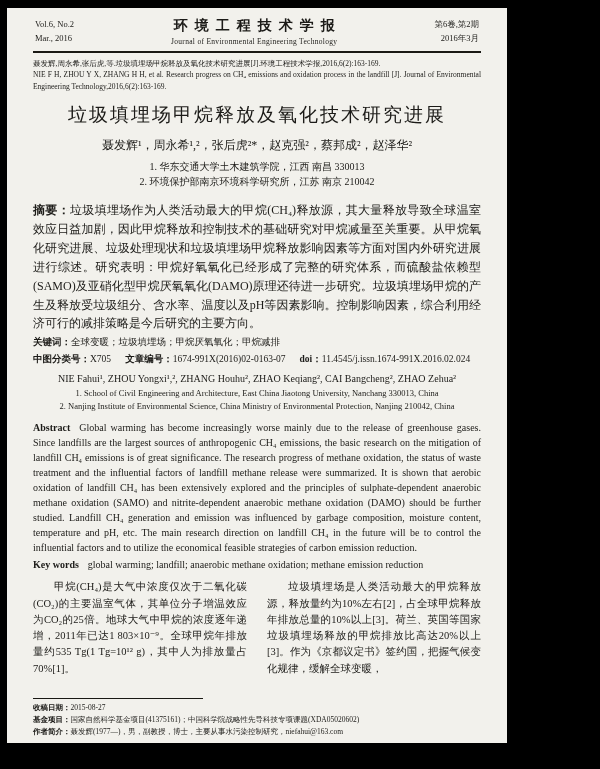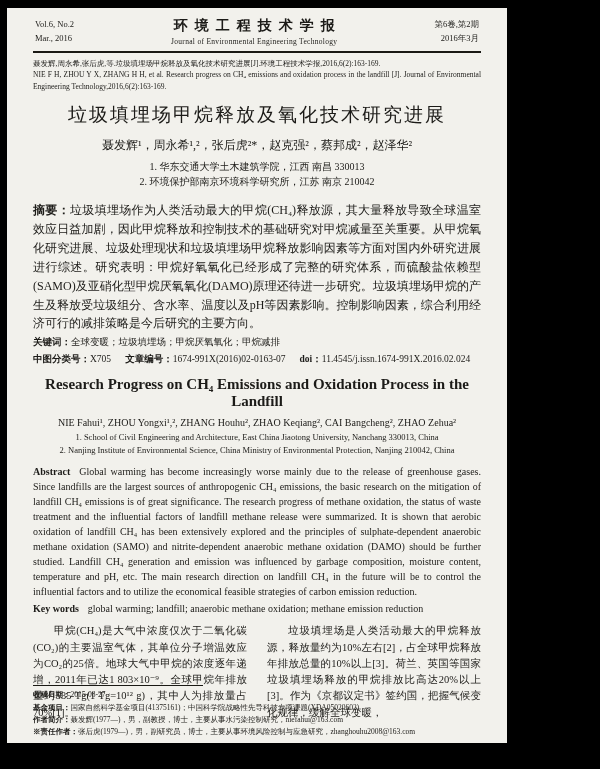--- a/index.html
+++ b/index.html
@@ -85,21 +85,20 @@
     <div>1. 华东交通大学土木建筑学院，江西 南昌  330013</div>
     <div>2. 环境保护部南京环境科学研究所，江苏 南京  210042</div>
   </div>
 
   <p class="abstract-cn"><span class="b">摘要：</span><span>垃圾填埋场作为人类活动最大的甲烷(CH₄)释放源，其大量释放导致全球温室效应日益加剧，因此甲烷释放和控制技术的基础研究对甲烷减量至关重要。从甲烷氧化研究进展、垃圾处理现状和垃圾填埋场甲烷释放影响因素等方面对国内外研究进展进行综述。研究表明：甲烷好氧氧化已经形成了完整的研究体系，而硫酸盐依赖型(SAMO)及亚硝化型甲烷厌氧氧化(DAMO)原理还待进一步研究。垃圾填埋场甲烷的产生及释放受垃圾组分、含水率、温度以及pH等因素影响。控制影响因素，综合利用经济可行的减排策略是今后研究的主要方向。</span></p>
 
   <p class="kv-line"><span class="b">关键词：</span><span>全球变暖；垃圾填埋场；甲烷厌氧氧化；甲烷减排</span></p>
 
   <p class="kv-line"><span class="b">中图分类号：</span><span>X705</span><span class="b gap">文章编号：</span><span>1674-991X(2016)02-0163-07</span><span class="b gap">doi：</span><span>11.4545/j.issn.1674-991X.2016.02.024</span></p>
 
-  <h2 class="title-en">Research Progress on CH₄ Emissions and Oxidation Process in the Landfill</h2>
   <div class="authors-en">NIE Fahui¹, ZHOU Yongxi¹,², ZHANG Houhu², ZHAO Keqiang², CAI Bangcheng², ZHAO Zehua²</div>
   <div class="affils-en">
     <div>1. School of Civil Engineering and Architecture, East China Jiaotong University, Nanchang 330013, China</div>
     <div>2. Nanjing Institute of Environmental Science, China Ministry of Environmental Protection, Nanjing 210042, China</div>
   </div>
 
   <p class="abstract-en"><span class="b">Abstract</span><span>Global warming has become increasingly worse mainly due to the release of greenhouse gases. Since landfills are the largest sources of anthropogenic CH₄ emissions, the basic research on the mitigation of landfill CH₄ emissions is of great significance. The research progress of methane oxidation, the status of waste treatment and the influential factors of landfill methane release were summarized. It is shown that aerobic oxidation of landfill CH₄ has been extensively explored and the principles of sulphate-dependent anaerobic methane oxidation (SAMO) and nitrite-dependent anaerobic methane oxidation (DAMO) should be further studied. Landfill CH₄ generation and emission was influenced by garbage composition, moisture content, temperature and pH, etc. The main research direction on landfill CH₄ in the future will be to control the influential factors and to utilize the economical feasible strategies of carbon emission reduction.</span></p>
 
   <p class="keywords-en"><span class="b">Key words</span><span>global warming; landfill; anaerobic methane oxidation; methane emission reduction</span></p>
 
@@ -110,16 +109,15 @@
     <div class="col">
       <p>垃圾填埋场是人类活动最大的甲烷释放源，释放量约为10%左右[2]，占全球甲烷释放年排放总量的10%以上[3]。荷兰、英国等国家垃圾填埋场释放的甲烷排放比高达20%以上[3]。作为《京都议定书》签约国，把握气候变化规律，缓解全球变暖，</p>
     </div>
   </div>
 
   <div class="footnotes">
     <div class="footnote-rule"></div>
     <div><span class="b">收稿日期：</span><span>2015-08-27</span></div>
     <div><span class="b">基金项目：</span><span>国家自然科学基金项目(41375161)；中国科学院战略性先导科技专项课题(XDA05020602)</span></div>
     <div><span class="b">作者简介：</span><span>聂发辉(1977—)，男，副教授，博士，主要从事水污染控制研究，niefahui@163.com</span></div>
-    <div><span class="b">※责任作者：</span><span>张后虎(1979—)，男，副研究员，博士，主要从事环境风险控制与应急研究，zhanghouhu2008@163.com</span></div>
   </div>
 
 </div>
 
 </body></html>

